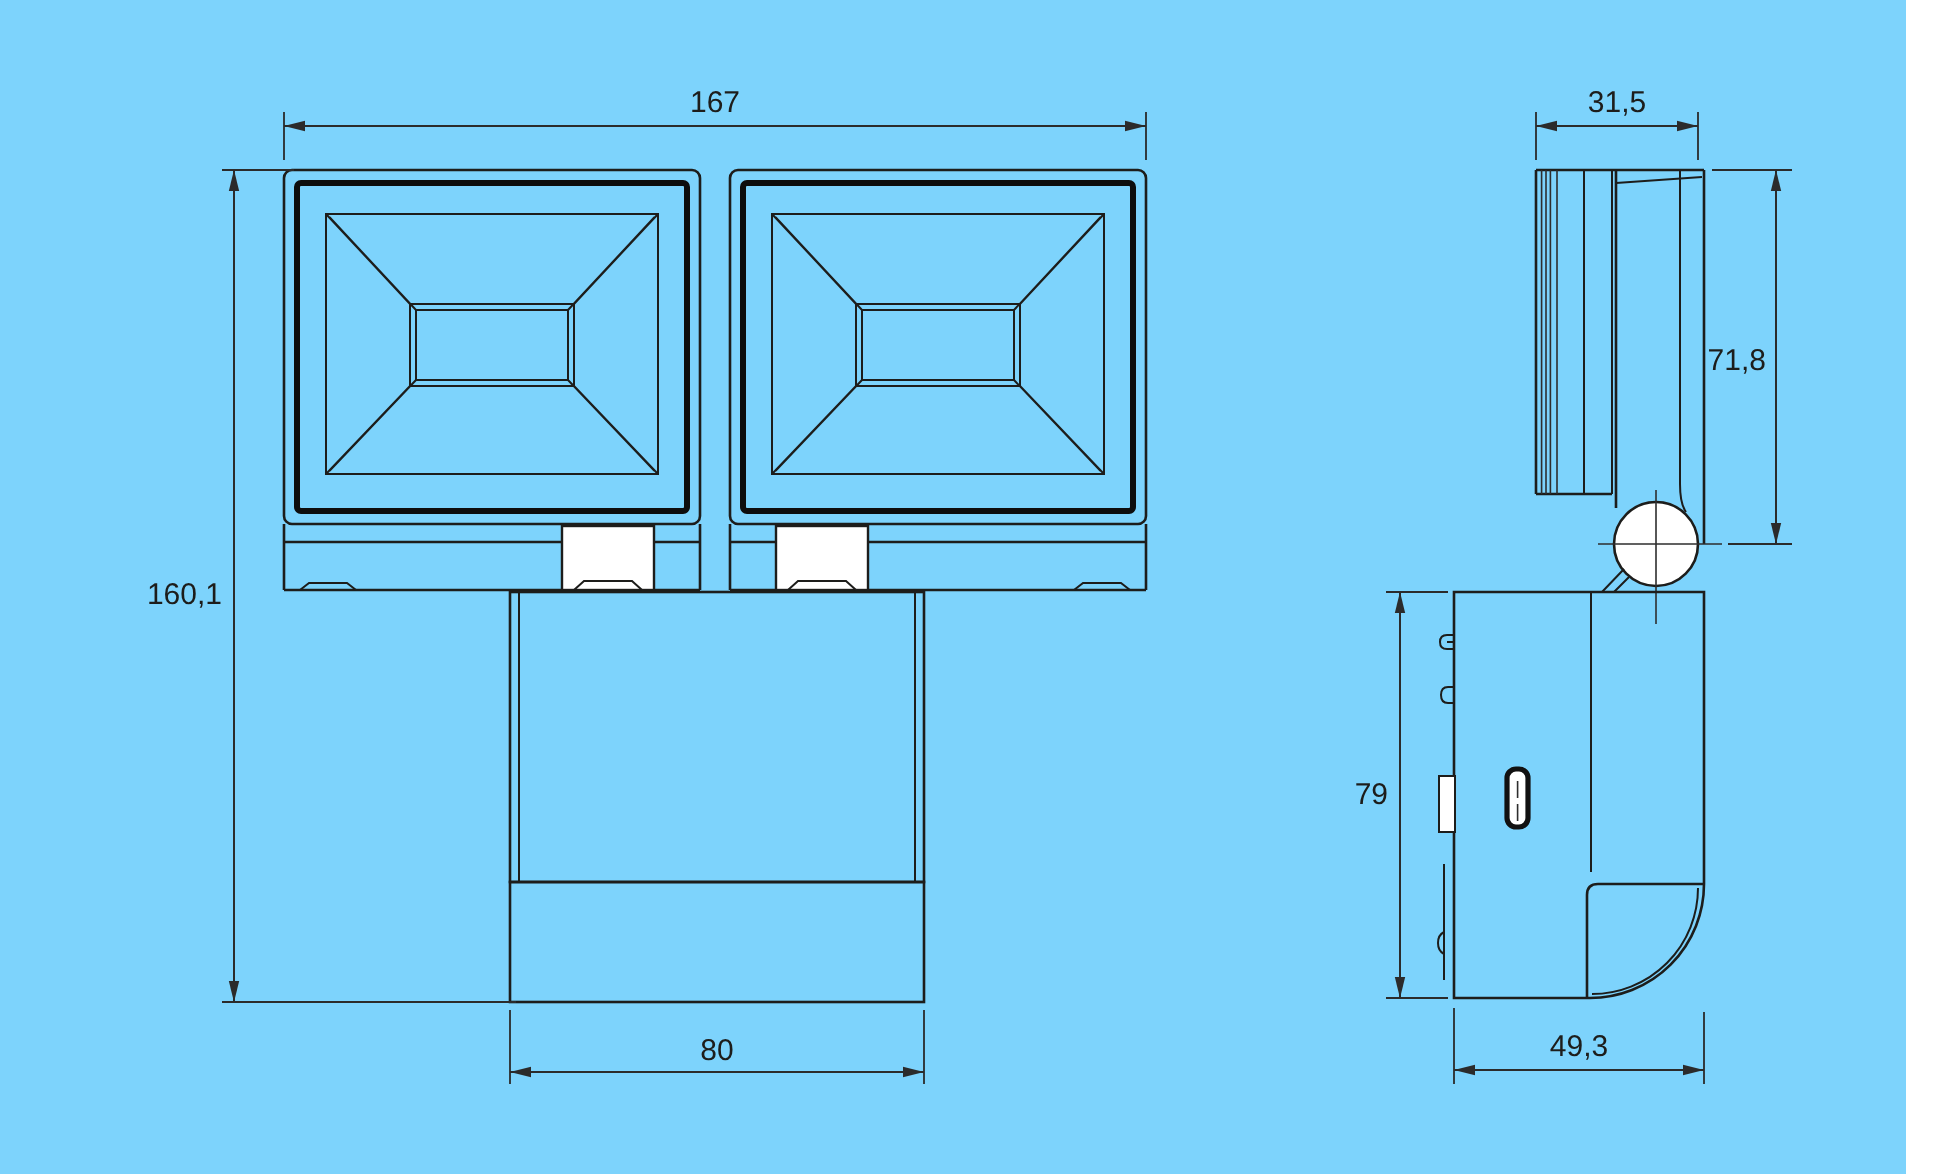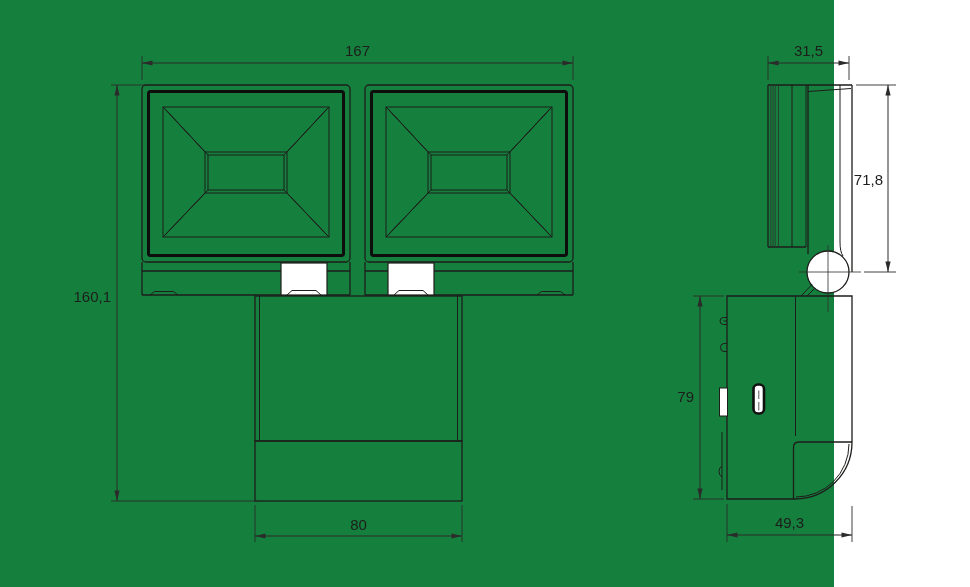--- a/index.html
+++ b/index.html
@@ -1,17 +1,17 @@
 <!DOCTYPE html>
 <html><head>
 <meta charset="utf-8">
 <style>
   html,body{margin:0;padding:0;background:#ffffff;}
   body{width:970px;height:587px;overflow:hidden;font-family:"Liberation Sans",sans-serif;}
-  .canvas-wrap{width:834px;height:587px;background:#15803d;}
+  .canvas-wrap{width:953px;height:587px;background:#7dd3fc;}
   svg{display:block;}
   .outline{fill:none;stroke:#1d1d1b;stroke-width:1.3;}
   .outline-thin{fill:none;stroke:#1d1d1b;stroke-width:1;}
   .outline-hair{fill:none;stroke:#2e2e2e;stroke-width:0.8;}
   .outline-thick{fill:none;stroke:#0d0d0d;stroke-width:3;}
   .whitefill{fill:#ffffff;stroke:#1d1d1b;stroke-width:1.2;}
   .dim{fill:none;stroke:#2b2b2b;stroke-width:1;}
   .ext{fill:none;stroke:#2b2b2b;stroke-width:0.9;}
   .dimtext{fill:#1d1d1b;font-size:15px;font-family:"Liberation Sans",sans-serif;}
   .slot{fill:#ffffff;stroke:#111111;stroke-width:2.6;}

